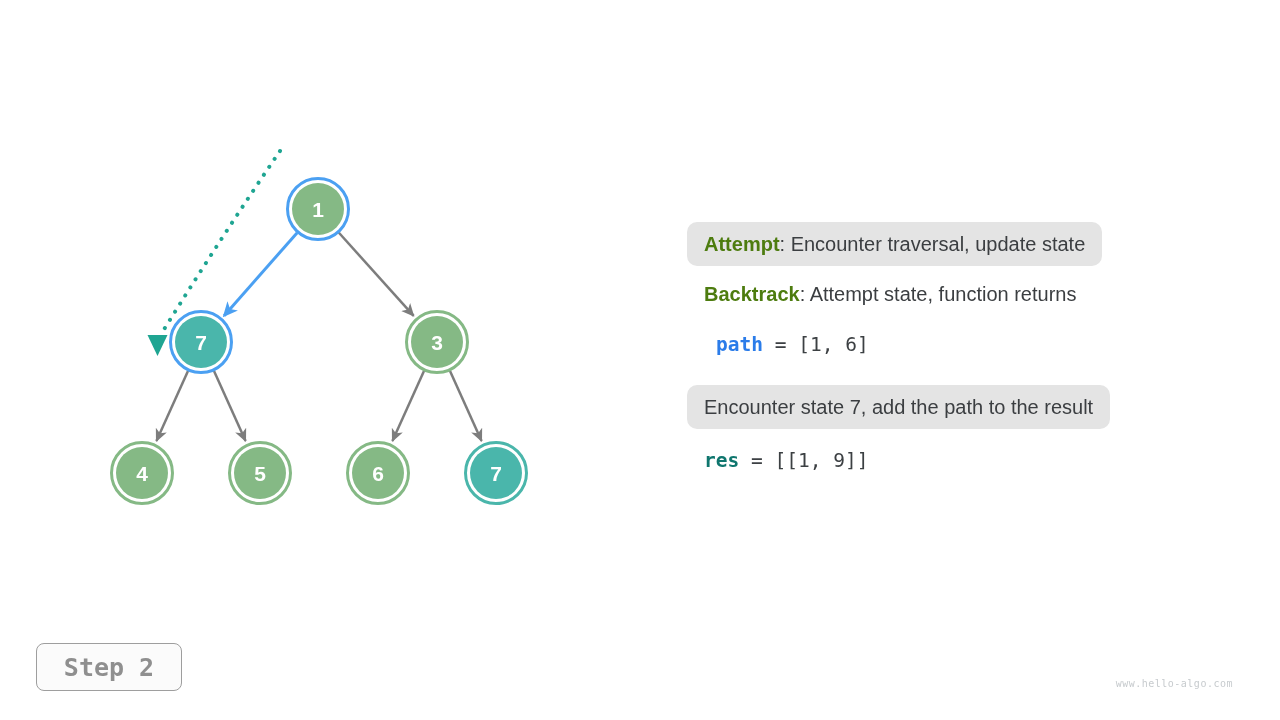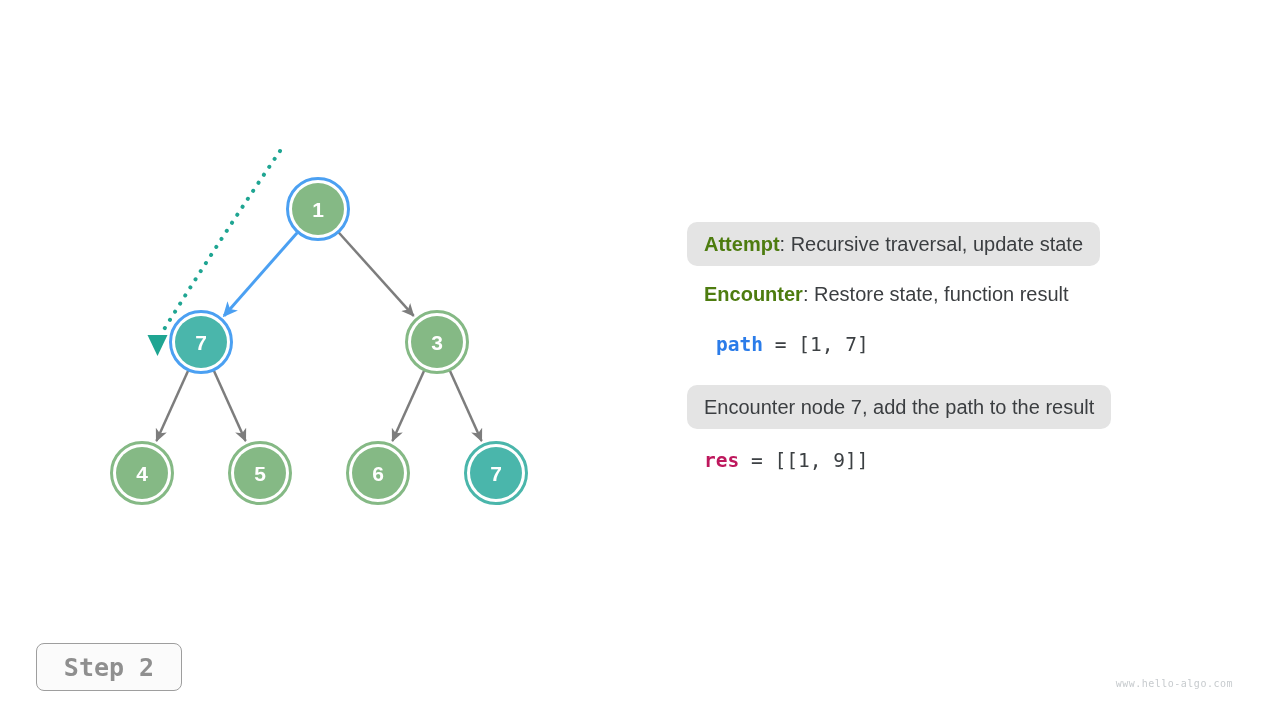--- a/index.html
+++ b/index.html
@@ -17,21 +17,21 @@
   }
   .plainline{
     position:absolute;height:44px;line-height:44px;font-size:20px;color:#3b3e41;white-space:nowrap;
   }
   .codeline{
     position:absolute;height:44px;line-height:44px;white-space:pre;
     font-family:"DejaVu Sans Mono",monospace;font-size:19.5px;color:#3c4043;
   }
   .kw{font-weight:bold;}
   .kw-blue{color:#2b7ce9;margin-left:12px;}
-  .kw-teal{color:#be185d;text-align:right;}
+  .kw-teal{color:#0f766e;text-align:right;}
   b{color:#4d7c0f;}
   .step-box{
     position:absolute;left:36px;top:643px;width:146px;height:48px;
     background:#fbfbfb;border:1.5px solid #9e9e9e;border-radius:8px;
     display:flex;align-items:center;justify-content:center;box-sizing:border-box;
     font-family:"DejaVu Sans Mono",monospace;font-weight:bold;font-size:25px;color:#8f8f8f;
     white-space:pre;
   }
   .watermark{
     position:absolute;right:47px;top:678px;
@@ -99,27 +99,27 @@
       <text class="node-label" x="378" y="473" text-anchor="middle" dominant-baseline="central">6</text>
     </g>
 
     <g>
       <circle cx="496" cy="473" r="26" fill="#4ab6ab"></circle>
       <circle cx="496" cy="473" r="30.5" fill="none" stroke="#4ab6ab" stroke-width="3"></circle>
       <text class="node-label" x="496" y="473" text-anchor="middle" dominant-baseline="central">7</text>
     </g>
   </svg>
 
-  <div class="callout" style="left:687px;top:222px;"><b>Attempt</b><span>: Recursive traversal, update state</span></div>
+  <div class="callout" style="left:687px;top:222px;"><b>Attempt</b><span>: Encounter traversal, update state</span></div>
 
-  <div class="plainline" style="left:704px;top:272px;"><b>Encounter</b><span>: Restore state, function result</span></div>
+  <div class="plainline" style="left:704px;top:272px;"><b>Backtrack</b><span>: Attempt state, function returns</span></div>
 
-  <div class="codeline" style="left:704px;top:323px;"><span class="kw kw-blue">path</span><span> = [1, 7]</span></div>
+  <div class="codeline" style="left:704px;top:323px;"><span class="kw kw-blue">path</span><span> = [1, 6]</span></div>
 
-  <div class="callout" style="left:687px;top:385px;"><span>Encounter node 7, add the path to the result</span></div>
+  <div class="callout" style="left:687px;top:385px;"><span>Encounter state 7, add the path to the result</span></div>
 
   <div class="codeline" style="left:704px;top:439px;"><span class="kw kw-teal">res</span><span> = [[1, 9]]</span></div>
 
   <div class="step-box"><span>Step 2</span></div>
 
   <div class="watermark">www.hello-algo.com</div>
 
 </div>
 
 </body></html>

